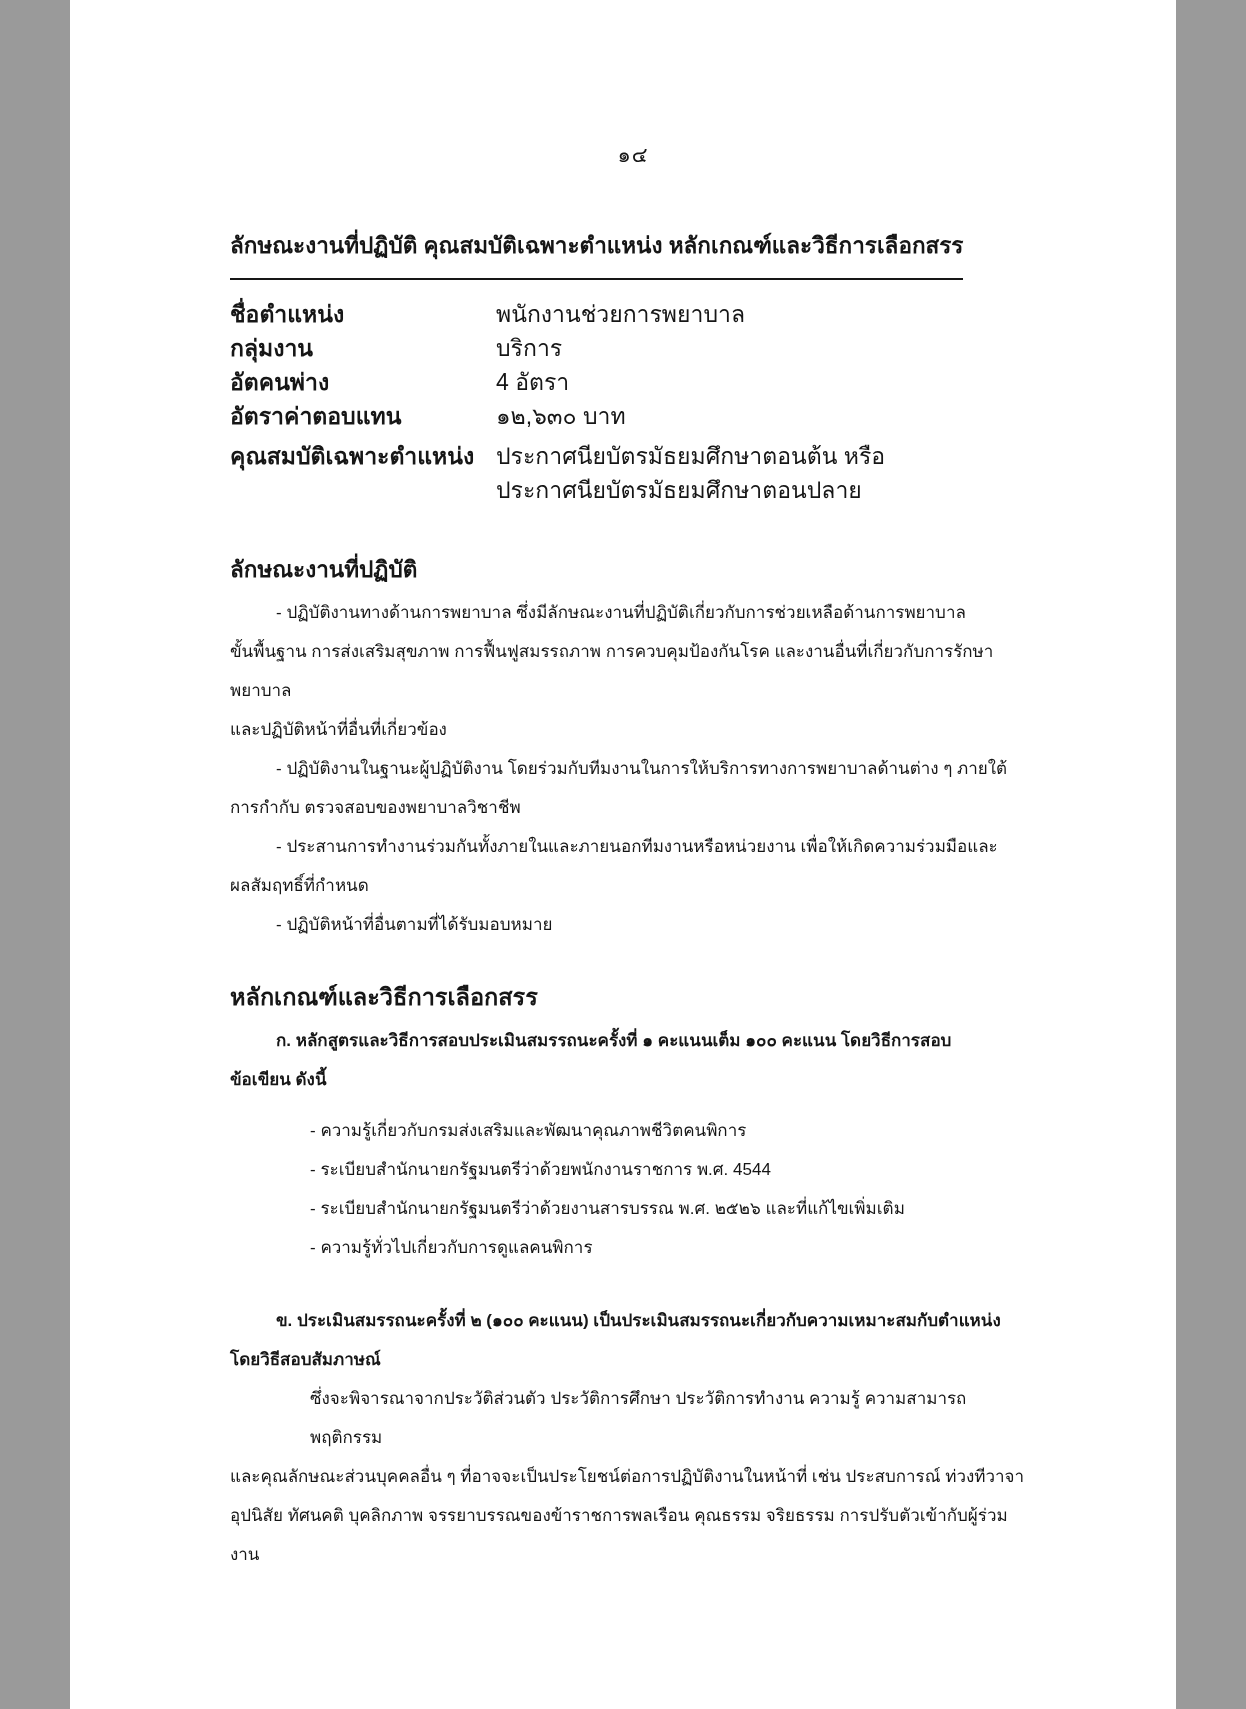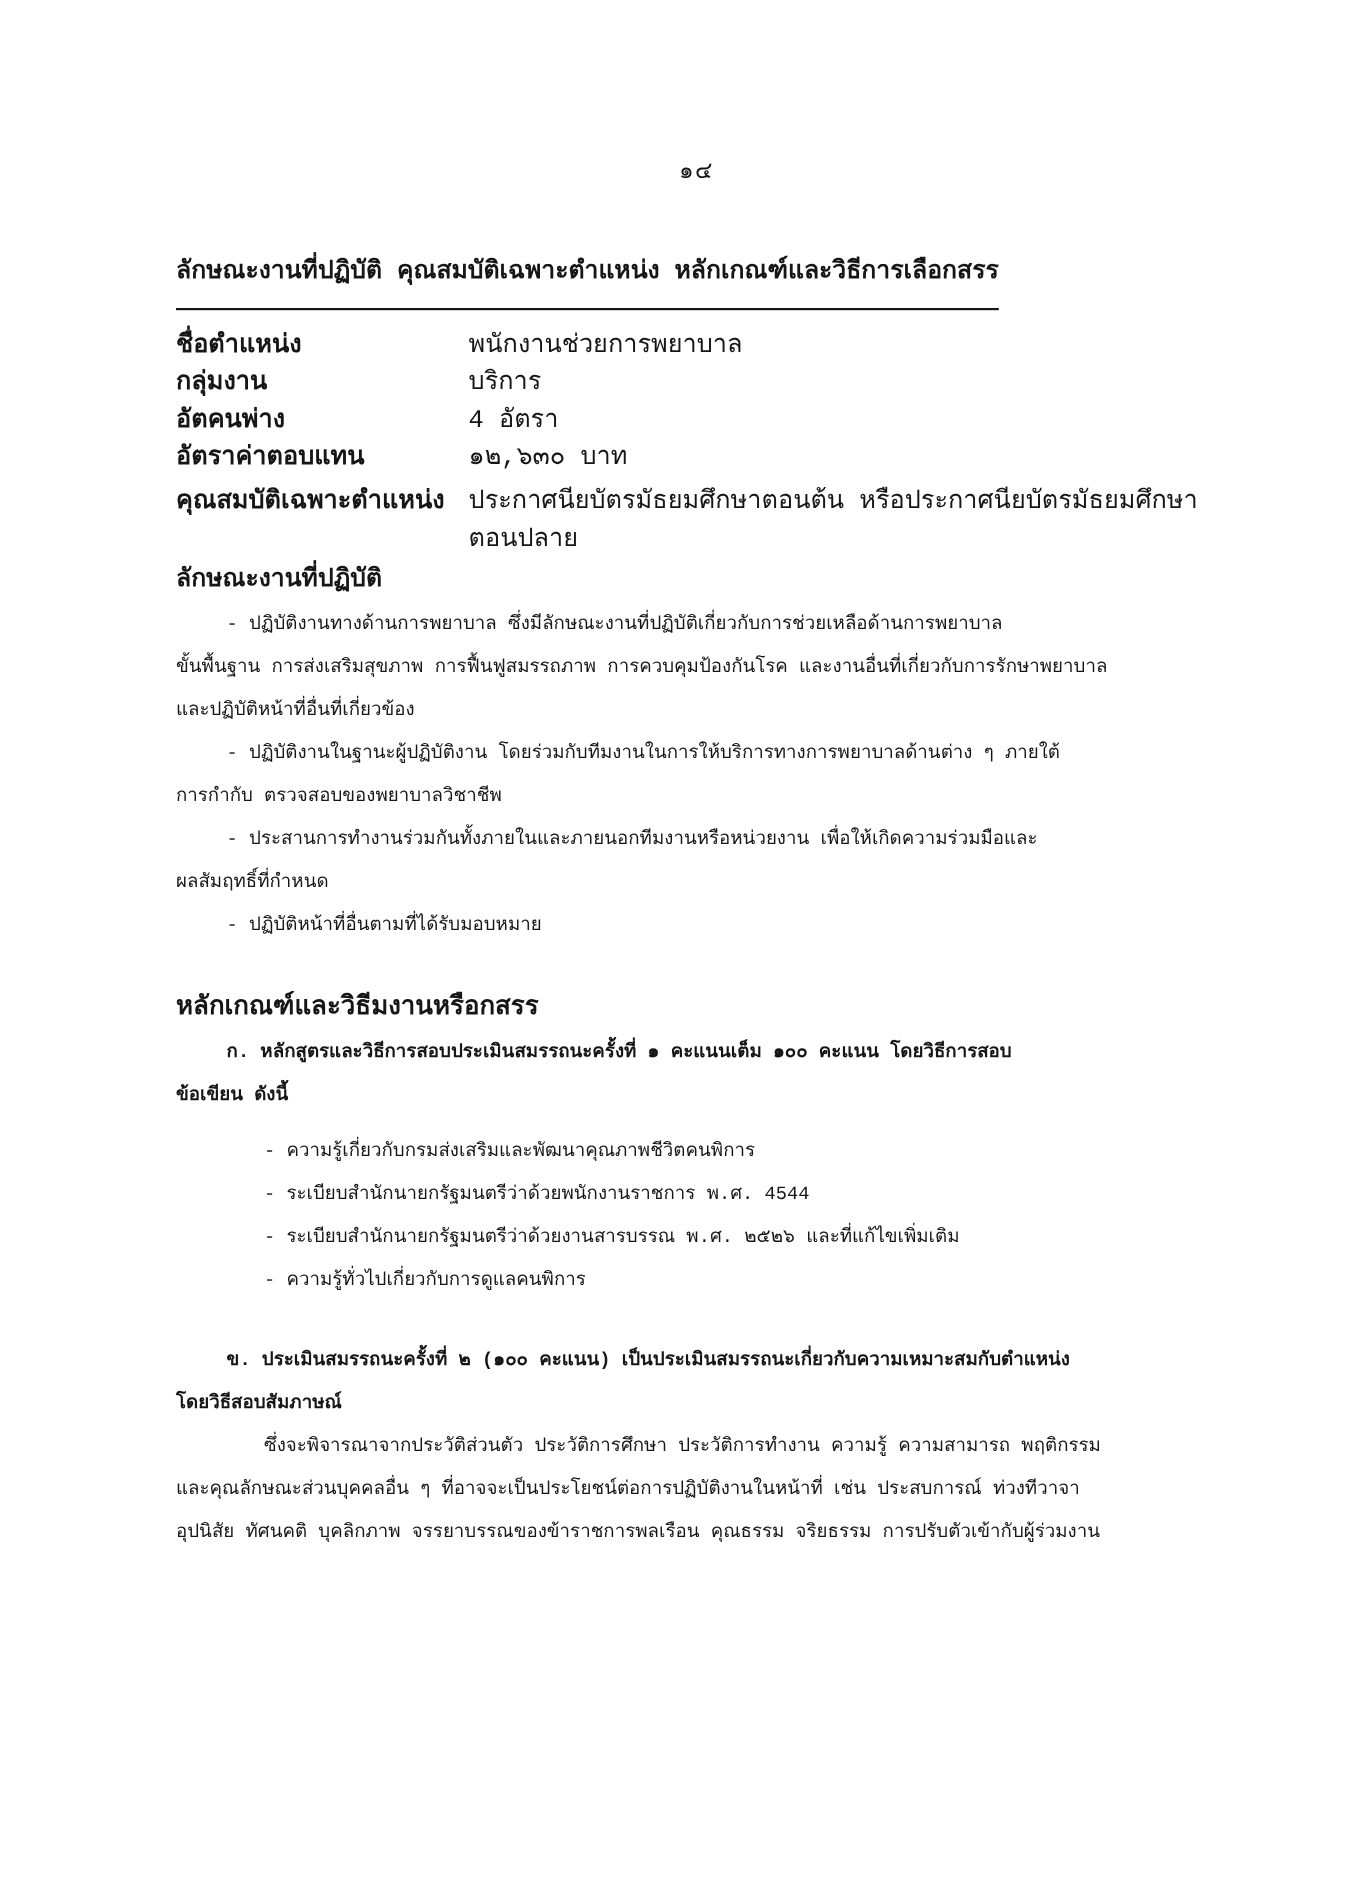--- a/index.html
+++ b/index.html
@@ -1,24 +1,24 @@
 <!DOCTYPE html>
 <html><head>
 <meta charset="utf-8">
 <style>
   * { margin: 0; padding: 0; box-sizing: border-box; }
   html, body { background: #9a9a9a; }
   .page {
     position: relative;
-    width: 1246px;
+    width: 1106px;
     height: 1709px;
     margin: 0 auto;
     background: #ffffff;
     color: #161616;
-    font-family: Liberation Mono, monospace;
+    font-family: Liberation Sans, sans-serif;
     overflow: hidden;
   }
   .content {
     padding: 138px 140px 0 160px;
   }
   .page-number {
     text-align: center;
     font-size: 21px;
     letter-spacing: 1px;
   }
@@ -43,21 +43,21 @@
   .field-label {
     width: 266px;
     flex: 0 0 266px;
     font-weight: bold;
   }
   .field-value { flex: 1; }
   .section-heading {
     font-size: 22.5px;
     font-weight: bold;
   }
-  .sec1 { }
+  .sec1 { margin-top: 44px; }
   .sec2 { margin-top: 34px; font-size: 23.5px; }
   .body-lines {
     margin-top: 6px;
     font-size: 17px;
   }
   .line { line-height: 39px; }
   .ind-1 { padding-left: 46px; }
   .ind-2 { padding-left: 80px; }
   .bold { font-weight: bold; }
   .gap-top { margin-top: 34px; }
@@ -105,21 +105,21 @@
         <div class="line">ขั้นพื้นฐาน การส่งเสริมสุขภาพ การฟื้นฟูสมรรถภาพ การควบคุมป้องกันโรค และงานอื่นที่เกี่ยวกับการรักษาพยาบาล</div>
         <div class="line">และปฏิบัติหน้าที่อื่นที่เกี่ยวข้อง</div>
         <div class="line ind-1">- ปฏิบัติงานในฐานะผู้ปฏิบัติงาน โดยร่วมกับทีมงานในการให้บริการทางการพยาบาลด้านต่าง ๆ ภายใต้</div>
         <div class="line">การกำกับ ตรวจสอบของพยาบาลวิชาชีพ</div>
         <div class="line ind-1">- ประสานการทำงานร่วมกันทั้งภายในและภายนอกทีมงานหรือหน่วยงาน เพื่อให้เกิดความร่วมมือและ</div>
         <div class="line">ผลสัมฤทธิ์ที่กำหนด</div>
         <div class="line ind-1">- ปฏิบัติหน้าที่อื่นตามที่ได้รับมอบหมาย</div>
       </div>
     </div>
 
-    <div class="sec2 section-heading">หลักเกณฑ์และวิธีมงานหรือกสรร</div>
+    <div class="sec2 section-heading">หลักเกณฑ์และวิธีการเลือกสรร</div>
 
     <div class="body-lines">
       <div class="line ind-1 bold">ก. หลักสูตรและวิธีการสอบประเมินสมรรถนะครั้งที่ ๑ คะแนนเต็ม ๑๐๐ คะแนน โดยวิธีการสอบ</div>
       <div class="line bold">ข้อเขียน ดังนี้</div>
       <div class="small-gap-top">
         <div class="line ind-2">- ความรู้เกี่ยวกับกรมส่งเสริมและพัฒนาคุณภาพชีวิตคนพิการ</div>
         <div class="line ind-2">- ระเบียบสำนักนายกรัฐมนตรีว่าด้วยพนักงานราชการ พ.ศ. 4544</div>
         <div class="line ind-2">- ระเบียบสำนักนายกรัฐมนตรีว่าด้วยงานสารบรรณ พ.ศ. ๒๕๒๖ และที่แก้ไขเพิ่มเติม</div>
         <div class="line ind-2">- ความรู้ทั่วไปเกี่ยวกับการดูแลคนพิการ</div>
       </div>

